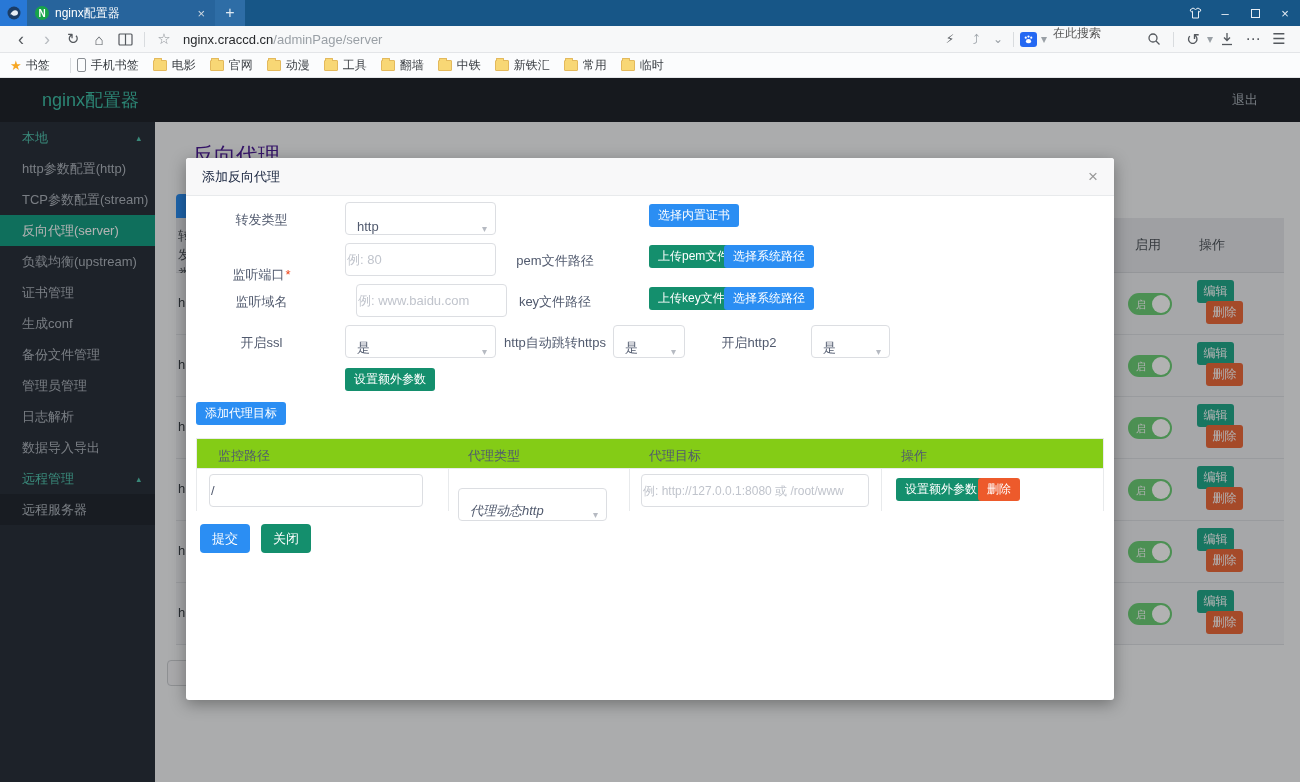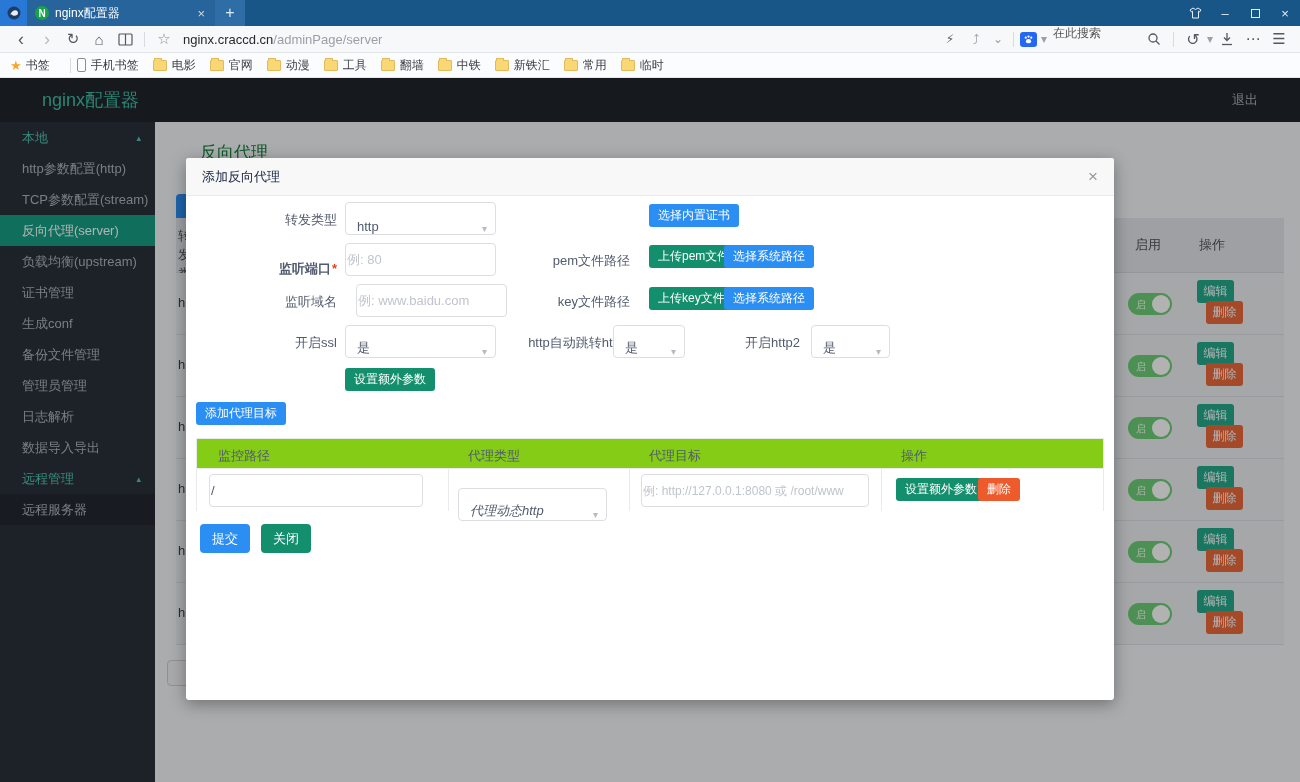--- a/index.html
+++ b/index.html
@@ -46,21 +46,21 @@
   .logout { color:#aab2ba; font-size:13px; }
 
   .sidebar { position:absolute; top:44px; left:0; width:155px; height:660px; background:#2a313b; }
   .sitem { height:31px; display:flex; align-items:center; padding:0 14px 0 22px; color:#aeb5bd; font-size:13px; white-space:nowrap; }
   .sitem .grow { flex:1; }
   .sitem.group { color:#52c3ae; }
   .sitem.group .arrow { color:#52c3ae; font-size:9px; }
   .sitem.active { background:#16a085; color:#fff; }
   .sitem.sub { background:#232931; }
 
-  .content-title { position:absolute; top:63px; left:192px; font-size:17px; color:#15803d;margin-left:8px; }
+  .content-title { position:absolute; top:63px; left:192px; font-size:22px; color:#4c1d95; }
   .bg-add-btn { position:absolute; top:116px; left:176px; width:96px; height:30px; background:#2b8ef3; border-radius:4px; color:#fff; font-size:12px; display:flex; align-items:center; justify-content:center; overflow:hidden; }
 
   .bg-table { position:absolute; top:140px; left:176px; width:1108px; height:495px; }
   .bg-thead { height:55px; background:#e4e6ea; border-bottom:1px solid #d5d7db; position:relative; color:#4c5258; font-size:13px; }
   .bg-th-clip { position:absolute; left:2px; top:8px; line-height:19px; width:14px; overflow:hidden; }
   .bg-th-enable { position:absolute; left:959px; top:18px; }
   .bg-th-action { position:absolute; left:1023px; top:18px; }
   .bg-row { height:62px; border-bottom:1px solid #dcdee2; position:relative; background:#eef0f3; }
   .bg-row-clip { position:absolute; left:2px; top:22px; color:#3c4248; }
   .toggle { position:absolute; left:952px; top:20px; width:44px; height:22px; background:#6ecf78; border-radius:11px; }
@@ -71,21 +71,21 @@
   .mini-del { left:1030px; top:28px; background:#ed6a3c; z-index:2; }
   .pagestub { position:absolute; top:582px; left:167px; width:29px; height:26px; background:#f2f3f5; border:1px solid #ccced2; border-radius:4px; }
 
   .overlay { position:absolute; top:0; left:0; width:1300px; height:704px; background:rgba(0,0,0,0.30); z-index:5; }
 
   
   .modal { position:absolute; top:80px; left:186px; width:928px; height:542px; background:#fff; border-radius:3px; box-shadow:0 4px 16px rgba(0,0,0,0.35); z-index:10; }
   .modal-head { height:38px; background:#f8f8f9; border-bottom:1px solid #e8eaec; border-radius:3px 3px 0 0; display:flex; align-items:center; justify-content:space-between; padding:0 16px; }
   .modal-title { font-size:13px; color:#17233d; }
   .modal-close { color:#999; font-size:17px; line-height:1; }
-  .mlabel { position:absolute; text-align:right; font-size:13px; color:#515a6e; white-space:nowrap; }
+  .mlabel { position:absolute; text-align:center; font-size:13px; color:#515a6e; white-space:nowrap; }
   .req { color:#ed4014; margin-left:1px; }
   .msel { position:absolute; height:33px; border:1px solid #dcdee2; border-radius:4px; background:#fff; display:flex; align-items:flex-end; padding:0 24px 0 11px; font-size:13px; color:#515a6e; }
   .msel .caret { position:absolute; right:8px; color:#b6bac2; font-size:10px; }
   .minput { position:absolute; height:33px; border:1px solid #dcdee2; border-radius:4px; padding:0 1px; font-size:13px; color:#515a6e; font-family:"Liberation Sans","DejaVu Sans",sans-serif; background:#fff; }
   .minput::placeholder { color:#c0c4cc; }
   .mbtn { position:absolute; height:23px; border-radius:3px; color:#fff; font-size:12px; display:flex; align-items:center; justify-content:center; padding:0 9px; white-space:nowrap; }
   .blue { background:#2b8ef3; }
   .green { background:#148f6d; }
   .orange { background:#ed5a2b; }
   .ptable { position:absolute; left:10px; top:280px; width:908px; height:73px; border:1px solid #e8eaec; }
@@ -355,21 +355,21 @@
         <span class="modal-close">×</span>
       </div>
 
       <span class="mlabel" style="left:0;top:53px;width:151px;"><span>转发类型</span></span>
       <div class="msel" style="left:159px;top:44px;width:151px;">
           <span>http</span>
           <span class="caret">▾</span>
         </div>
       <span class="mbtn blue" style="left:463px;top:46px;">选择内置证书</span>
 
-      <span class="mlabel" style="left:0;top:102px;width:151px;font-weight:bold;"><span>监听端口</span><span class="req">*</span></span>
+      <span class="mlabel" style="left:0;top:108px;width:151px;"><span>监听端口</span><span class="req">*</span></span>
       <input class="minput" style="left: 159px; top: 85px; width: 151px;" placeholder="例: 80">
       <span class="mlabel" style="left:294px;top:94px;width:150px;"><span>pem文件路径</span></span>
       <span class="mbtn green" style="left:463px;top:87px;">上传pem文件</span>
       <span class="mbtn blue" style="left:538px;top:87px;">选择系统路径</span>
 
       <span class="mlabel" style="left:0;top:135px;width:151px;"><span>监听域名</span></span>
       <input class="minput" style="left: 159px; top: 126px; width: 151px; margin-left: 11px;" placeholder="例: www.baidu.com">
       <span class="mlabel" style="left:294px;top:135px;width:150px;"><span>key文件路径</span></span>
       <span class="mbtn green" style="left:463px;top:129px;">上传key文件</span>
       <span class="mbtn blue" style="left:538px;top:129px;">选择系统路径</span>

